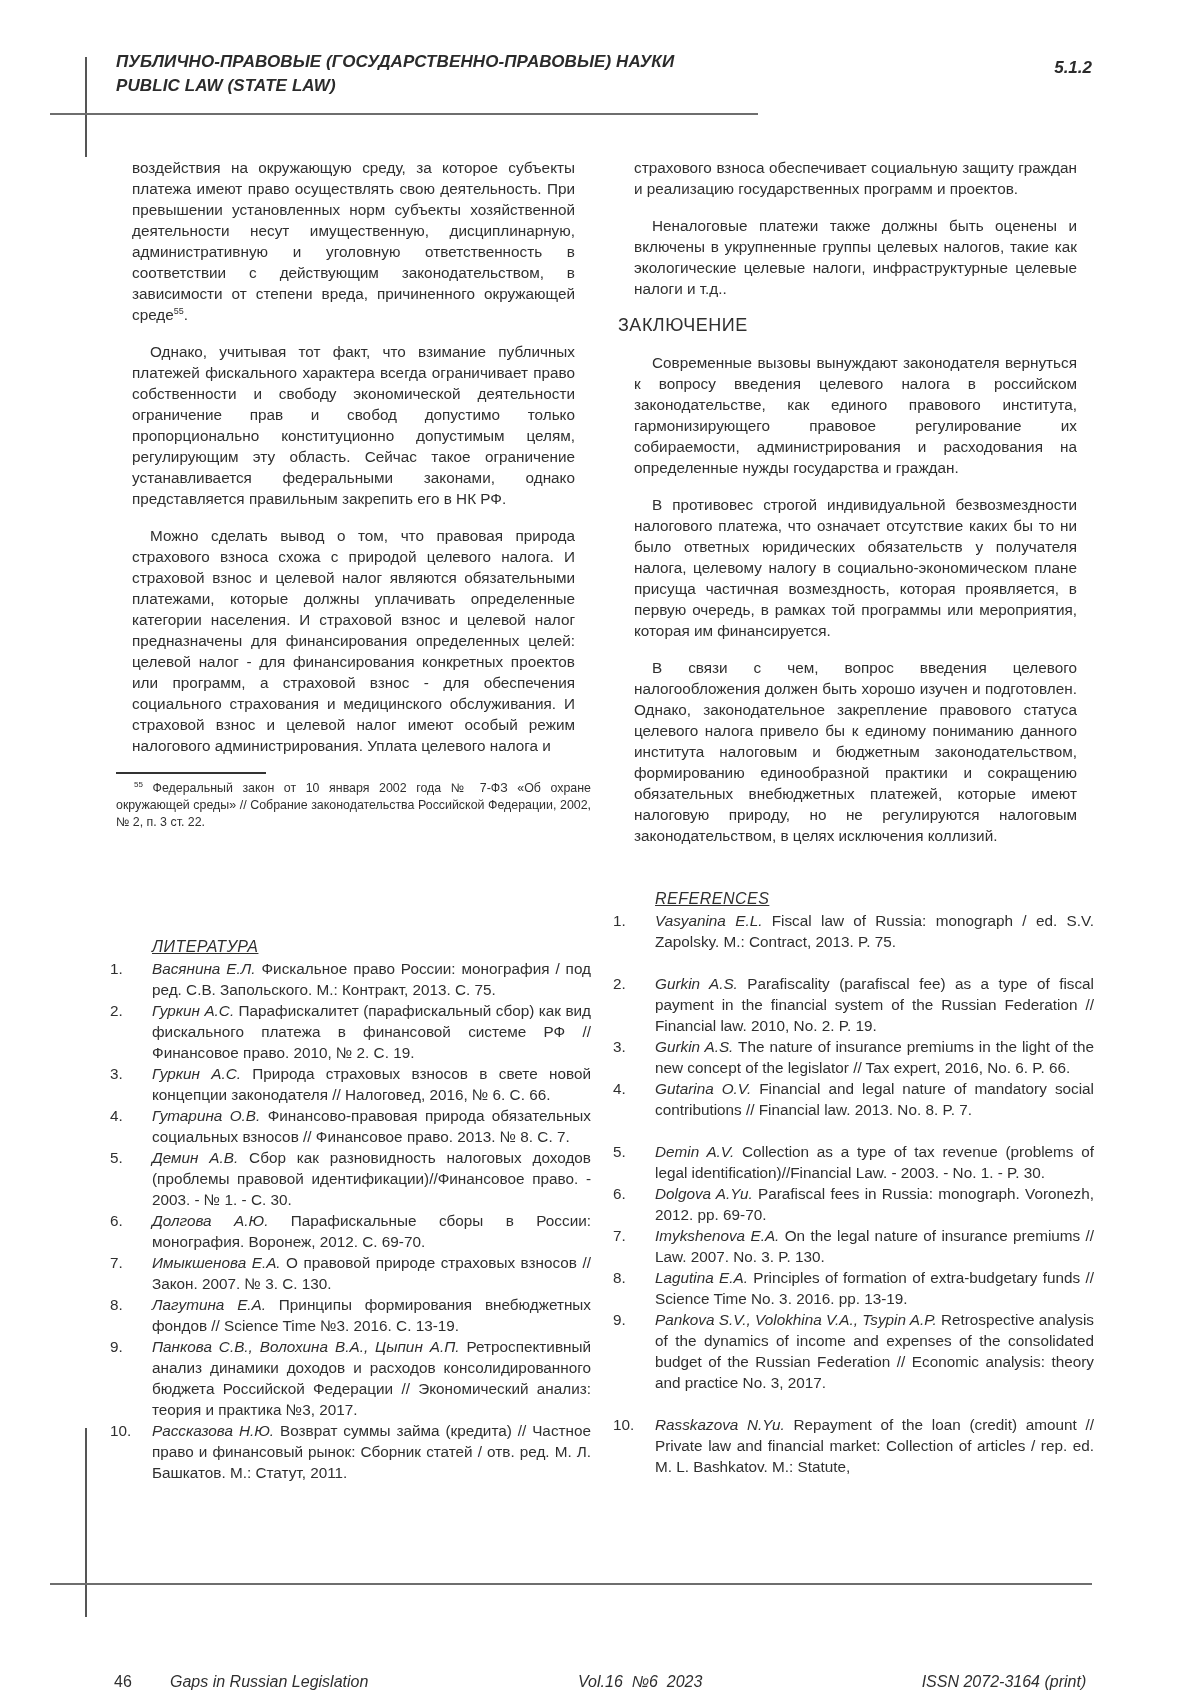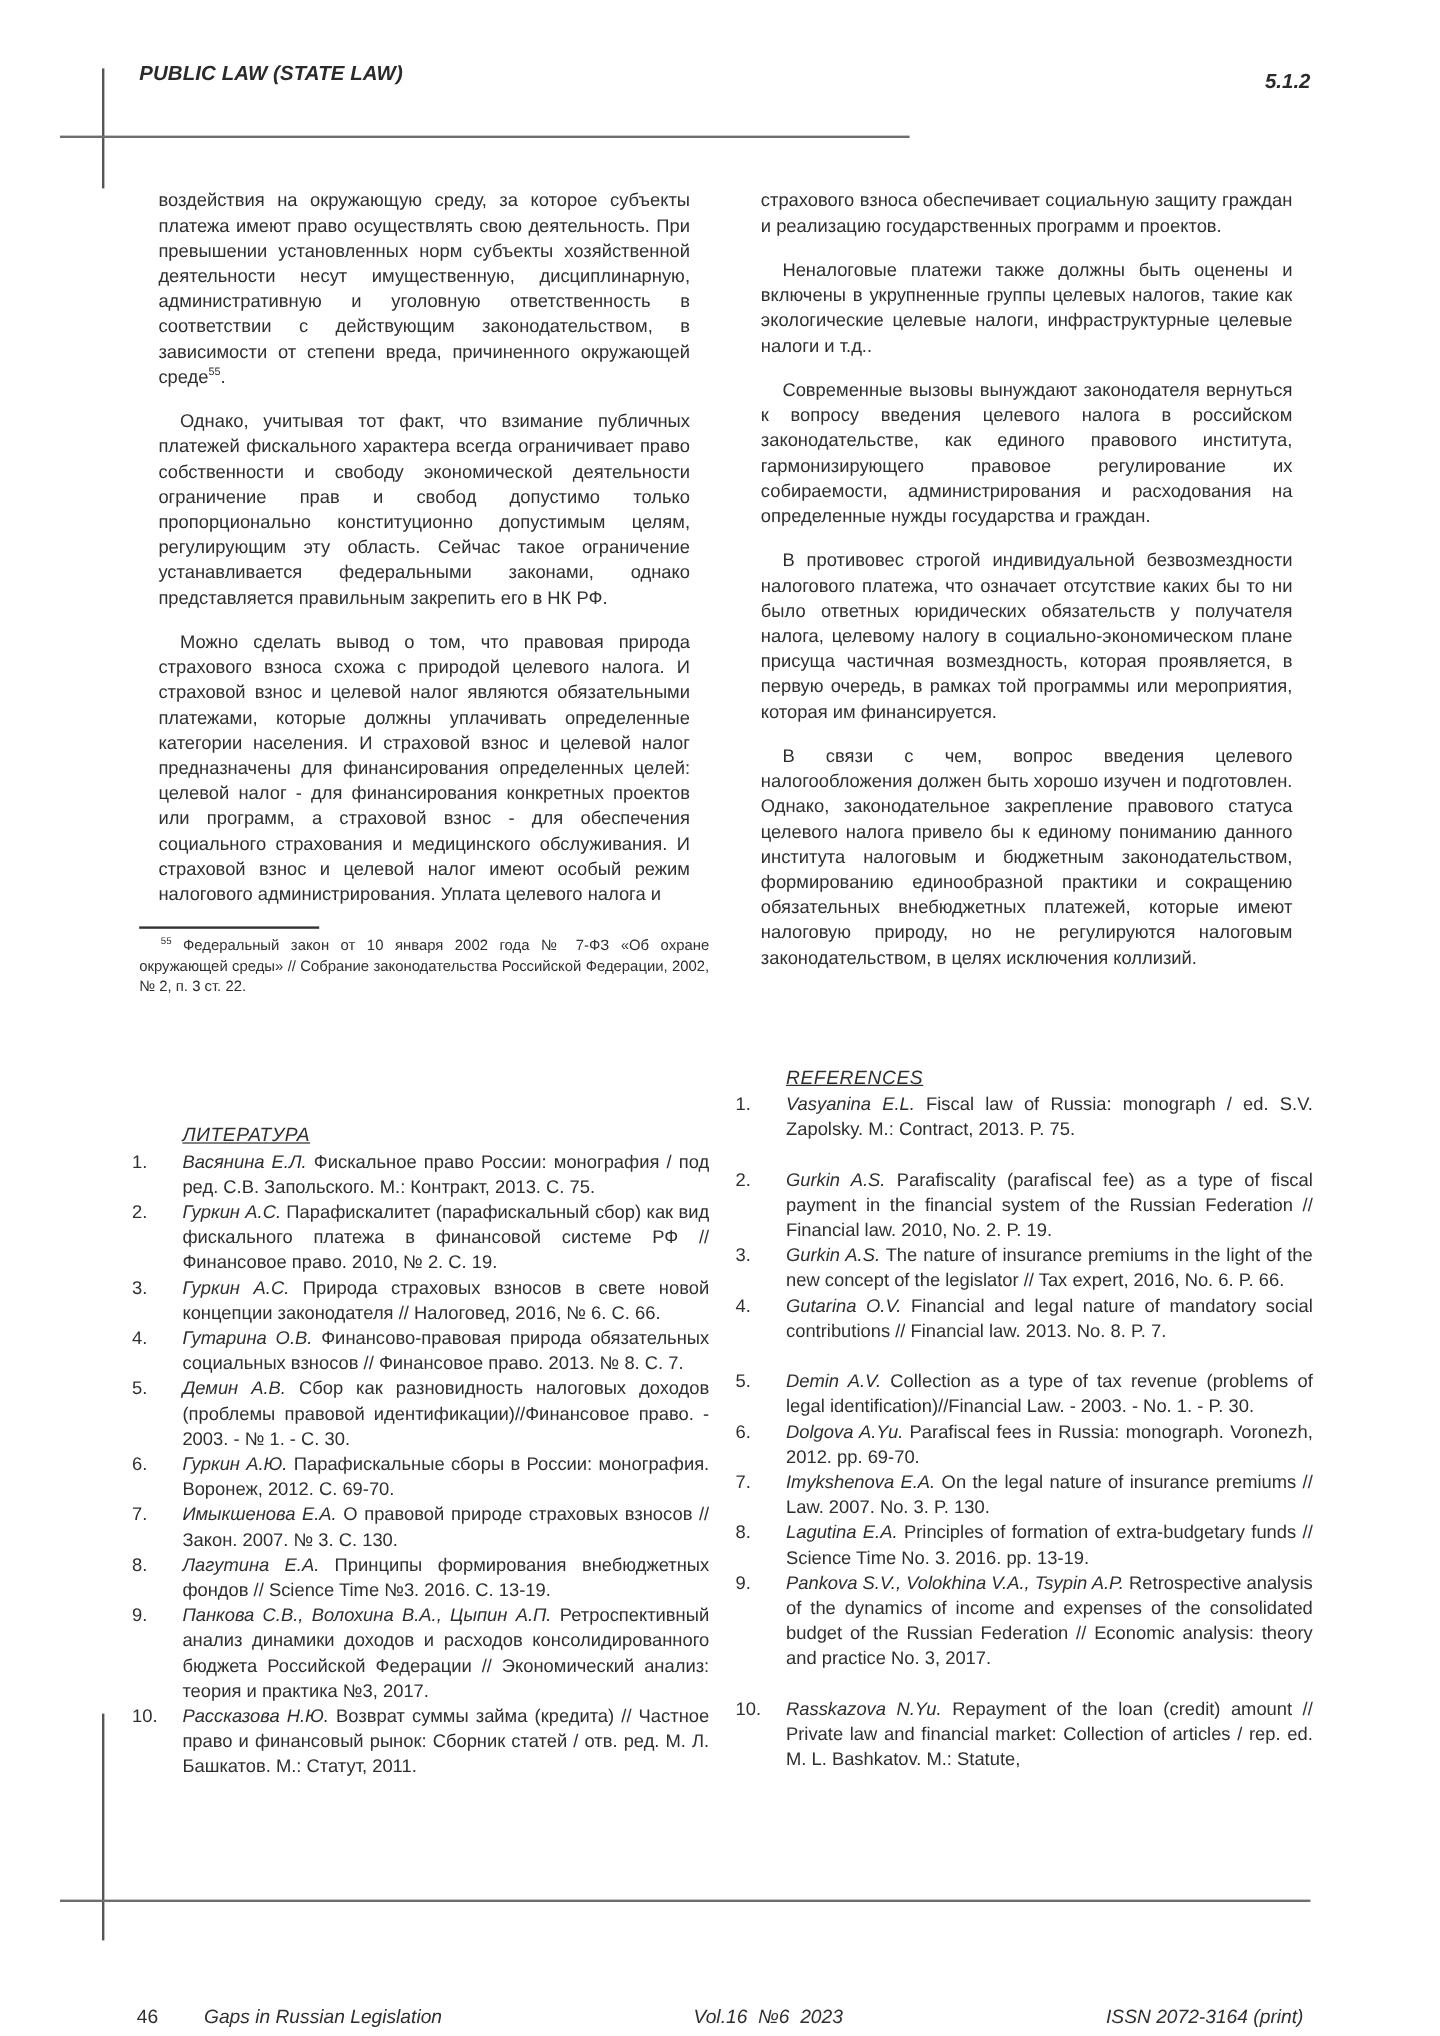--- a/index.html
+++ b/index.html
@@ -29,49 +29,51 @@
 </style>
 </head>
 <body>
 
 <div class="rule-v" style="left:85px; top:57px; height:100px;"></div>
 <div class="rule-h" style="left:50px; top:113px; width:708px;"></div>
 <div class="rule-v" style="left:85px; top:1428px; height:189px;"></div>
 <div class="rule-h" style="left:50px; top:1583px; width:1042px;"></div>
 
 <div class="hdr-title">
+  <div>ПУБЛИЧНО-ПРАВОВЫЕ (ГОСУДАРСТВЕННО-ПРАВОВЫЕ) НАУКИ</div>
   <div>PUBLIC LAW (STATE LAW)</div>
 </div>
 <div class="hdr-code">5.1.2</div>
 
 <div class="col" style="left:116px; top:141px;">
   <p class="noind"><span>воздействия на окружающую среду, за которое субъекты платежа имеют право осуществлять свою деятельность. При превышении установленных норм субъекты хозяйственной деятельности несут имущественную, дисциплинарную, административную и уголовную ответственность в соответствии с действующим законодательством, в зависимости от степени вреда, причиненного окружающей среде</span><sup>55</sup>.</p>
   <p>Однако, учитывая тот факт, что взимание публичных платежей фискального характера всегда ограничивает право собственности и свободу экономической деятельности ограничение прав и свобод допустимо только пропорционально конституционно допустимым целям, регулирующим эту область. Сейчас такое ограничение устанавливается федеральными законами, однако представляется правильным закрепить его в НК РФ.</p>
   <p>Можно сделать вывод о том, что правовая природа страхового взноса схожа с природой целевого налога. И страховой взнос и целевой налог являются обязательными платежами, которые должны уплачивать определенные категории населения. И страховой взнос и целевой налог предназначены для финансирования определенных целей: целевой налог - для финансирования конкретных проектов или программ, а страховой взнос - для обеспечения социального страхования и медицинского обслуживания. И страховой взнос и целевой налог имеют особый режим налогового администрирования. Уплата целевого налога и</p>
   <div class="fn-sep"></div>
   <div class="footnote"><sup>55</sup> <span>Федеральный закон от 10 января 2002 года № 7-ФЗ «Об охране окружающей среды» // Собрание законодательства Российской Федерации, 2002, № 2, п. 3 ст. 22.</span></div>
 </div>
 
 <div class="col" style="left:618px; top:141px;">
   <p class="noind">страхового взноса обеспечивает социальную защиту граждан и реализацию государственных программ и проектов.</p>
   <p>Неналоговые платежи также должны быть оценены и включены в укрупненные группы целевых налогов, такие как экологические целевые налоги, инфраструктурные целевые налоги и т.д..</p>
+  <h2>ЗАКЛЮЧЕНИЕ</h2>
   <p>Современные вызовы вынуждают законодателя вернуться к вопросу введения целевого налога в российском законодательстве, как единого правового института, гармонизирующего правовое регулирование их собираемости, администрирования и расходования на определенные нужды государства и граждан.</p>
   <p>В противовес строгой индивидуальной безвозмездности налогового платежа, что означает отсутствие каких бы то ни было ответных юридических обязательств у получателя налога, целевому налогу в социально-экономическом плане присуща частичная возмездность, которая проявляется, в первую очередь, в рамках той программы или мероприятия, которая им финансируется.</p>
   <p>В связи с чем, вопрос введения целевого налогообложения должен быть хорошо изучен и подготовлен. Однако, законодательное закрепление правового статуса целевого налога привело бы к единому пониманию данного института налоговым и бюджетным законодательством, формированию единообразной практики и сокращению обязательных внебюджетных платежей, которые имеют налоговую природу, но не регулируются налоговым законодательством, в целях исключения коллизий.</p>
 </div>
 
 <div class="abs" style="left:110px; top:888px; width:481px;margin-top:48px;">
   <div class="ref-title">ЛИТЕРАТУРА</div>
   <ol class="refs">
     <li><span class="num">1.</span><span class="au">Васянина Е.Л.</span><span> Фискальное право России: монография / под ред. С.В. Запольского. М.: Контракт, 2013. С. 75.</span></li>
     <li><span class="num">2.</span><span class="au">Гуркин А.С.</span><span> Парафискалитет (парафискальный сбор) как вид фискального платежа в финансовой системе РФ // Финансовое право. 2010, № 2. С. 19.</span></li>
     <li><span class="num">3.</span><span class="au">Гуркин А.С.</span><span> Природа страховых взносов в свете новой концепции законодателя // Налоговед, 2016, № 6. С. 66.</span></li>
     <li><span class="num">4.</span><span class="au">Гутарина О.В.</span><span> Финансово-правовая природа обязательных социальных взносов // Финансовое право. 2013. № 8. С. 7.</span></li>
     <li><span class="num">5.</span><span class="au">Демин А.В.</span><span> Сбор как разновидность налоговых доходов (проблемы правовой идентификации)//Финансовое право. - 2003. - № 1. - С. 30.</span></li>
-    <li><span class="num">6.</span><span class="au">Гуркин А.Ю.</span><span> Парафискальные сборы в России: монография. Воронеж, 2012. С. 69-70.</span></li>
+    <li><span class="num">6.</span><span class="au">Долгова А.Ю.</span><span> Парафискальные сборы в России: монография. Воронеж, 2012. С. 69-70.</span></li>
     <li><span class="num">7.</span><span class="au">Имыкшенова Е.А.</span><span> О правовой природе страховых взносов // Закон. 2007. № 3. С. 130.</span></li>
     <li><span class="num">8.</span><span class="au">Лагутина Е.А.</span><span> Принципы формирования внебюджетных фондов // Science Time №3. 2016. С. 13-19.</span></li>
     <li><span class="num">9.</span><span class="au">Панкова С.В., Волохина В.А., Цыпин А.П.</span><span> Ретроспективный анализ динамики доходов и расходов консолидированного бюджета Российской Федерации // Экономический анализ: теория и практика №3, 2017.</span></li>
     <li><span class="num">10.</span><span class="au">Рассказова Н.Ю.</span><span> Возврат суммы займа (кредита) // Частное право и финансовый рынок: Сборник статей / отв. ред. М. Л. Башкатов. М.: Статут, 2011.</span></li>
   </ol>
 </div>
 
 <div class="abs" style="left:613px; top:888px; width:481px;">
   <div class="ref-title">REFERENCES</div>
   <ol class="refs">

